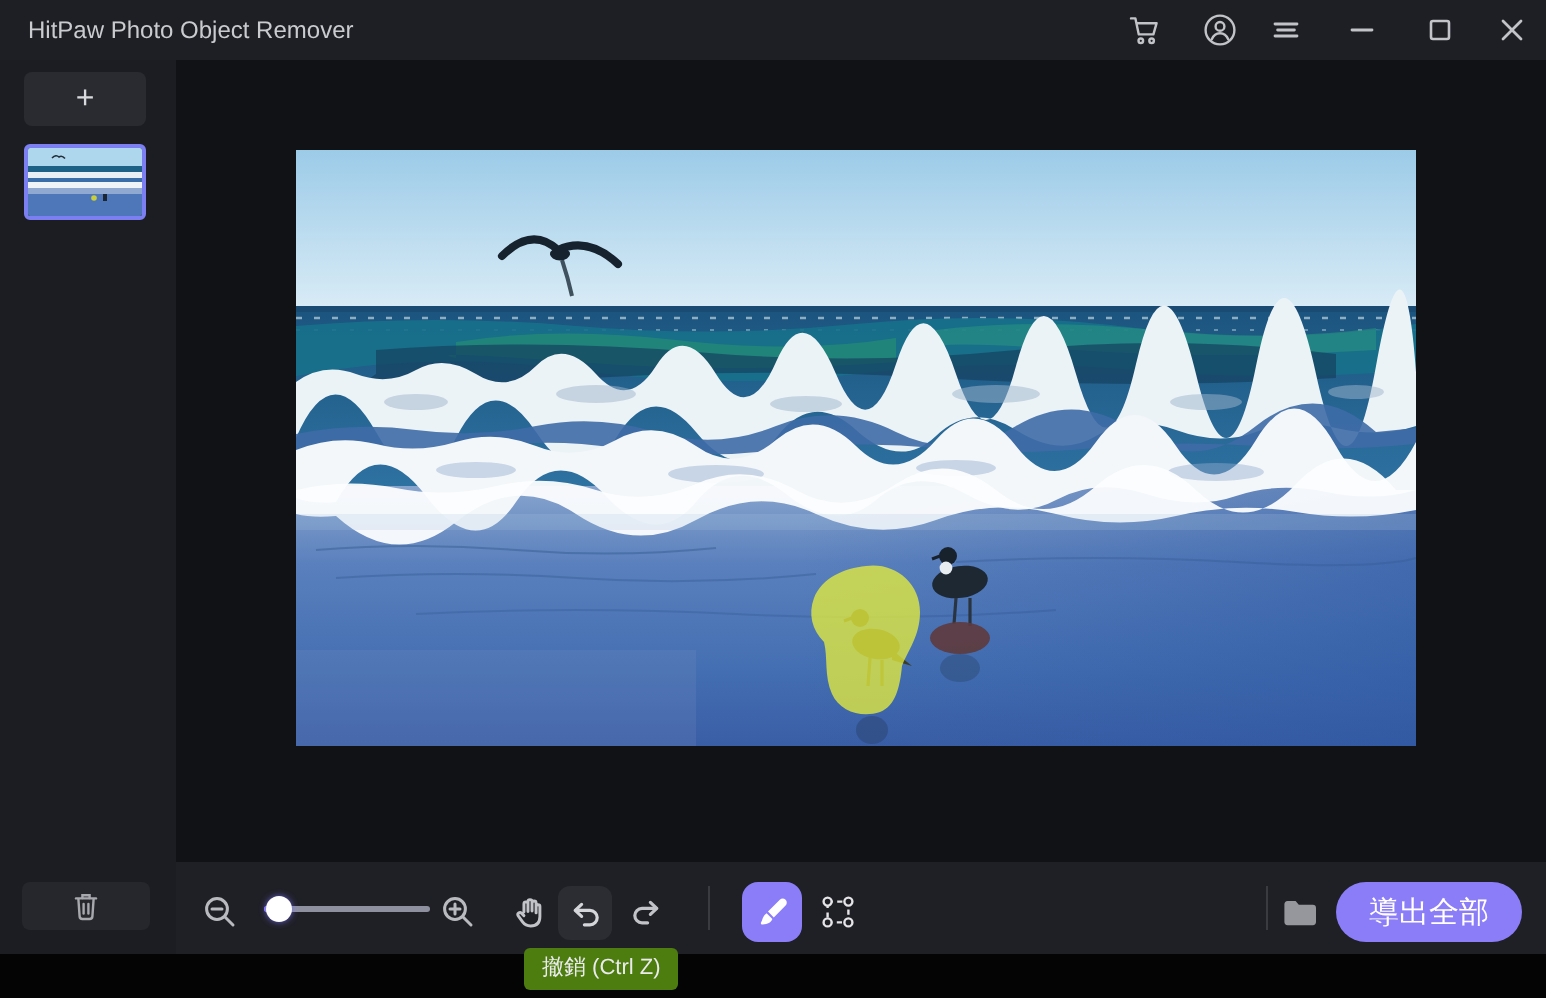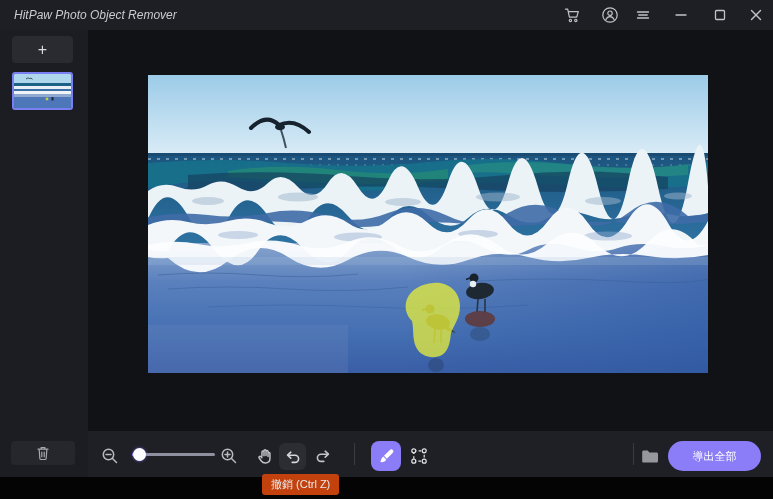--- a/index.html
+++ b/index.html
@@ -2,21 +2,21 @@
 <html><head>
 <meta charset="utf-8">
 <style>
   * { margin:0; padding:0; box-sizing:border-box; }
   html,body { background:#000; }
   body { font-family:"Liberation Sans","DejaVu Sans",sans-serif; }
   .window { position:relative; width:773px; height:499px; background:#040405; overflow:hidden; }
 
   
   .titlebar { position:absolute; left:0; top:0; width:773px; height:30px; background:#1d1f25; }
-  .title-text { position:absolute; left:14px; top:0; line-height:30px; font-size:12px; color:#c9cbcf;font-style:italic; }
+  .title-text { position:absolute; left:14px; top:0; line-height:30px; font-size:12px; color:#c9cbcf; }
   .tb-icon { position:absolute; top:3px; width:24px; height:24px; display:flex; align-items:center; justify-content:center; cursor:pointer; }
   .tb-icon svg { display:block; }
 
   
   .sidebar { position:absolute; left:0; top:30px; width:88px; height:447px; background:#1c1d22; }
   .add-btn { position:absolute; left:12px; top:6px; width:61px; height:27px; background:#2a2b31; border-radius:4px; color:#d8d9dc; font-size:16px; display:flex; align-items:center; justify-content:center; cursor:pointer; }
   .thumb { position:absolute; left:12px; top:42px; width:61px; height:38px; border:2px solid #7c7ff2; border-radius:3px; overflow:hidden; cursor:pointer; }
   .thumb svg { display:block; }
   .trash-btn { position:absolute; left:11px; top:411px; width:64px; height:24px; background:#26272d; border-radius:4px; display:flex; align-items:center; justify-content:center; cursor:pointer; }
 
@@ -28,24 +28,24 @@
   .toolbar { position:absolute; left:88px; top:431px; width:685px; height:46px; background:#1f2026; }
   .tool { position:absolute; width:20px; height:20px; display:flex; align-items:center; justify-content:center; cursor:pointer; }
   .divider { position:absolute; top:12px; width:1px; height:22px; background:#3a3b41; }
   .slider { position:absolute; left:44px; top:14px; width:83px; height:18px; cursor:pointer; }
   .slider .track { position:absolute; left:0; top:8px; width:83px; height:3px; background:#8e90a0; border-radius:2px; }
   .slider .fill  { position:absolute; left:0; top:8px; width:8px; height:3px; background:#8b7cf8; border-radius:2px; }
   .slider .knob  { position:absolute; left:1px; top:3px; width:13px; height:13px; background:#fff; border-radius:50%; box-shadow:0 0 3px rgba(120,110,250,.8); }
   .undo-btn { position:absolute; left:191px; top:12px; width:27px; height:27px; background:#2c2d33; border-radius:6px; display:flex; align-items:center; justify-content:center; cursor:pointer; }
   .brush-btn { position:absolute; left:283px; top:10px; width:30px; height:30px; background:#8b7cf8; border-radius:8px; display:flex; align-items:center; justify-content:center; cursor:pointer; }
   .preview-btn { position:absolute; left:349px; top:12px; width:62px; height:26px; border:1px solid #8578f0; border-radius:13px; background:transparent; color:#cfc8ff; font-size:12px; display:flex; align-items:center; justify-content:center; cursor:pointer; }
-  .export-btn { position:absolute; left:580px; top:10px; width:93px; height:30px; border:none; border-radius:15px; background:#8b7cf8; color:#fff; font-size:11px; display:flex; align-items:center; justify-content:center; cursor:pointer; }
-
-  
-  .tooltip { position:absolute; left:262px; top:474px; height:21px; padding:0 9px; background:#c2410c; border-radius:3px; color:#ebebee; font-size:11px; line-height:21px; white-space:nowrap; z-index:10; }
+  .export-btn { position:absolute; left:580px; top:10px; width:93px; height:30px; border:none; border-radius:15px; background:#8b7cf8; color:#fff; font-size:15px; display:flex; align-items:center; justify-content:center; cursor:pointer; }
+
+  
+  .tooltip { position:absolute; left:262px; top:474px; height:21px; padding:0 9px; background:#4d7c0f; border-radius:3px; color:#ebebee; font-size:11px; line-height:21px; white-space:nowrap; z-index:10; }
 </style>
 </head>
 <body>
 
 <div class="window">
 
   <div class="titlebar">
     <div class="title-text">HitPaw Photo Object Remover</div>
 
     <div class="tb-icon" style="left:560px">

